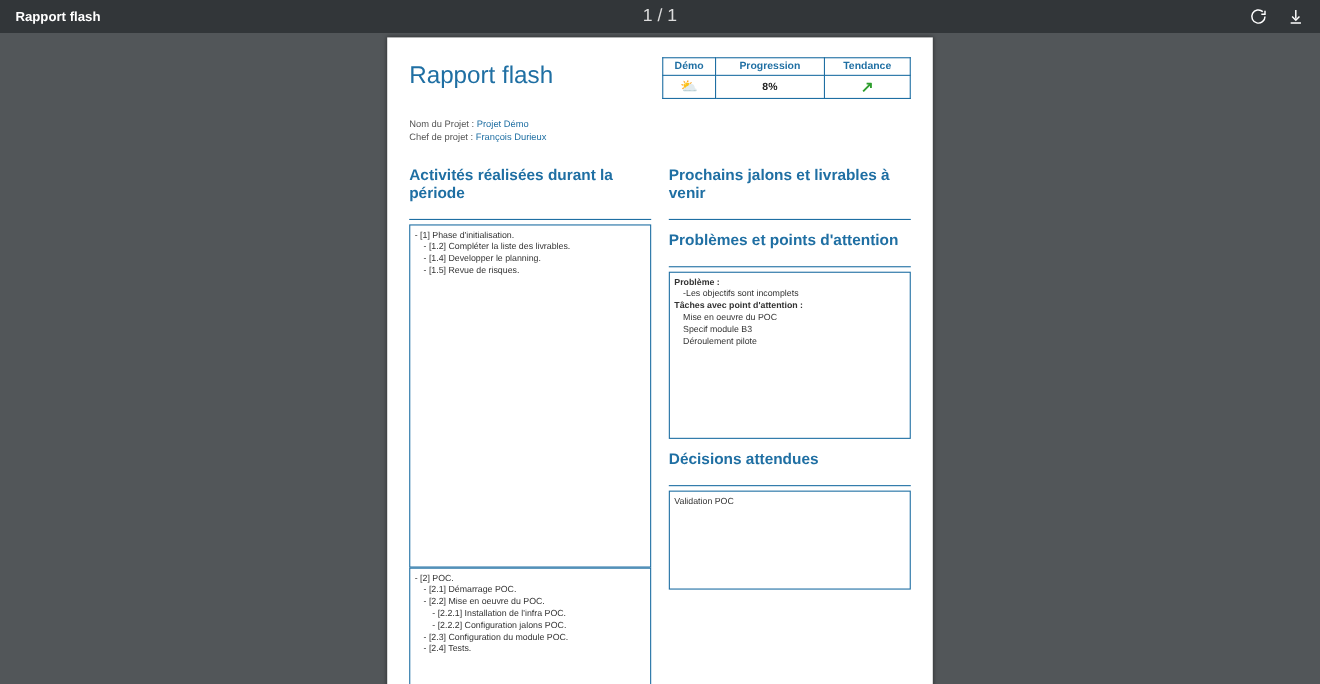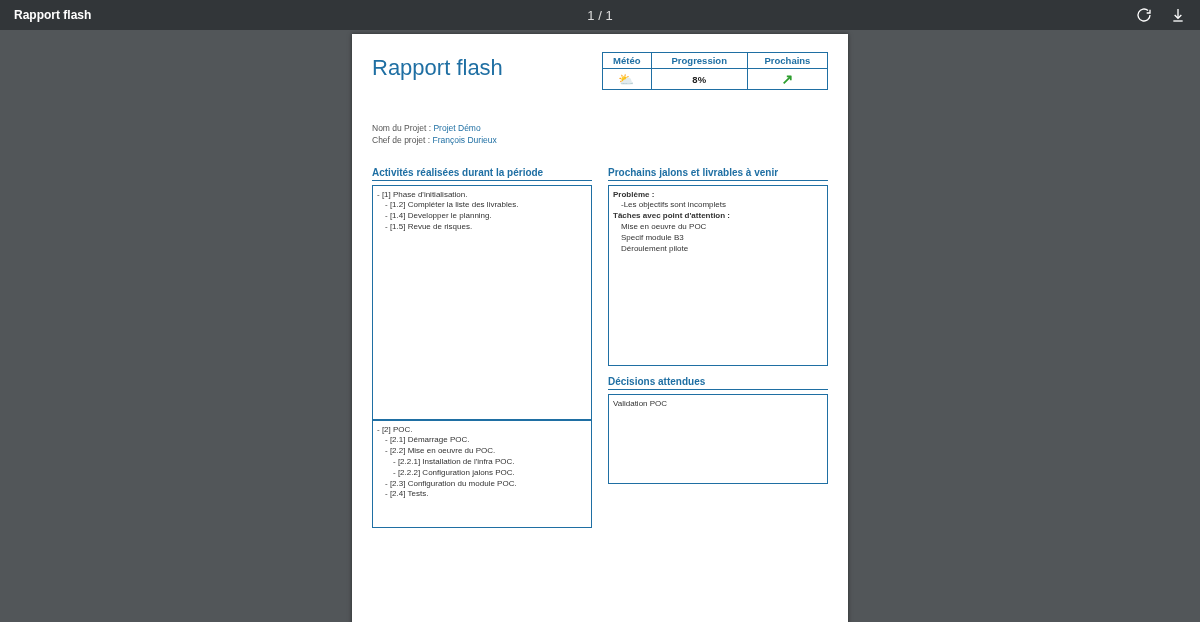--- a/index.html
+++ b/index.html
@@ -25,21 +25,21 @@
     justify-content: space-between;
   }
   .toolbar .left {
     font-weight: bold;
   }
   .toolbar .center {
     position: absolute;
     left: 50%;
     transform: translateX(-50%);
     color: #ddd;
-    font-size: 13px;
+    font-size: 16px;
   }
   .toolbar .right {
     display: flex;
     gap: 18px;
     align-items: center;
   }
   .icon-btn {
     cursor: pointer;
     width: 16px;
     height: 16px;
@@ -96,58 +96,58 @@
   }
   .status-table td {
     font-weight: bold;
     color: #222;
     height: 16px;
   }
   .trend-arrow { color:#2e9e2e; font-size:14px; font-weight:bold; line-height:1; }
   .weather-icon { color:#e8b400; font-size:13px; line-height:1; }
 
   .meta {
-    margin-top: 32px;
+    margin-top: 16px;
     font-size: 8.5px;
     color: #555;
     line-height: 1.45;
   }
   .meta .blue { color:#1F6FA3; }
   .meta .red  { color:#c04040; }
 
   .cols {
     display: flex;
     gap: 16px;
     margin-top: 10px;
   }
   .col { flex: 1; min-width: 0; }
 
   .section-title {
     color: #1F6FA3;
-    font-size: 10px;
+    font-size: 14px;
     font-weight: bold;
     border-bottom: 1px solid #1F6FA3;
-    padding-bottom: 2px;
+    padding-bottom: 16px;
     margin: 10px 0 4px 0;
   }
   .box {
     border: 1px solid #1F6FA3;
     padding: 4px 4px;
     font-size: 8px;
     color: #333;
     line-height: 1.35;
     box-sizing: border-box;
   }
   .box strong { font-weight: bold; }
   .box .indent1 { padding-left: 8px; display:block; }
   .box .indent2 { padding-left: 16px; display:block; }
 
-  .h-activities { height: 235px; }
+  .h-activities { height: 312px; }
   .h-milestones { height: 174px; }
-  .h-problems   { height: 181px; }
+  .h-problems   { height: 152px; }
   .h-tasks      { height: 108px;  }
   .h-decisions  { height: 90px;  }
 </style>
 </head>
 <body>
 
 <div class="toolbar">
   <div class="left">Rapport flash</div>
   <div class="center">1 / 1</div>
   <div class="right">
@@ -169,23 +169,23 @@
 
 <div class="viewport">
   <div class="page">
 
     <div class="top-row">
       <h1 class="doc-title">Rapport flash</h1>
 
       <table class="status-table">
         <tbody>
             <tr>
-          <th>Météo</th>
+          <th>Démo</th>
           <th>Progression</th>
-          <th>Prochains</th>
+          <th>Tendance</th>
         </tr>
         <tr>
           <td><span class="weather-icon">⛅</span></td>
           <td>8%</td>
           <td><span class="trend-arrow">↗</span></td>
         </tr>
       </tbody>
         </table>
     </div>
 
@@ -220,20 +220,21 @@
           <span class="indent2">    - [2.2.1] Installation de l'infra POC.</span>
           <span class="indent2">    - [2.2.2] Configuration jalons POC.</span>
           <span class="indent1">  - [2.3] Configuration du module POC.</span>
           <span class="indent1">  - [2.4] Tests.</span>
         </div>
       </div>
 
       <div class="col">
         <div class="section-title">Prochains jalons et livrables à venir</div>
 
+        <div class="section-title">Problèmes et points d'attention</div>
         <div class="box h-problems">
           <strong>Problème :</strong><br>
           <span class="indent1">-Les objectifs sont incomplets</span>
           <strong>Tâches avec point d'attention :</strong><br>
           <span class="indent1">Mise en oeuvre du POC</span>
           <span class="indent1">Specif module B3</span>
           <span class="indent1">Déroulement pilote</span>
         </div>
 
         <div class="section-title">Décisions attendues</div>

